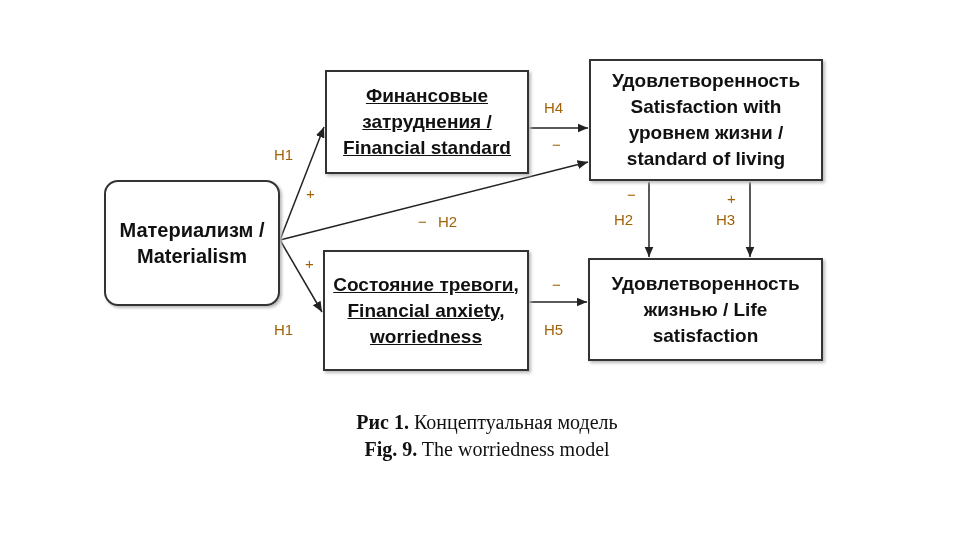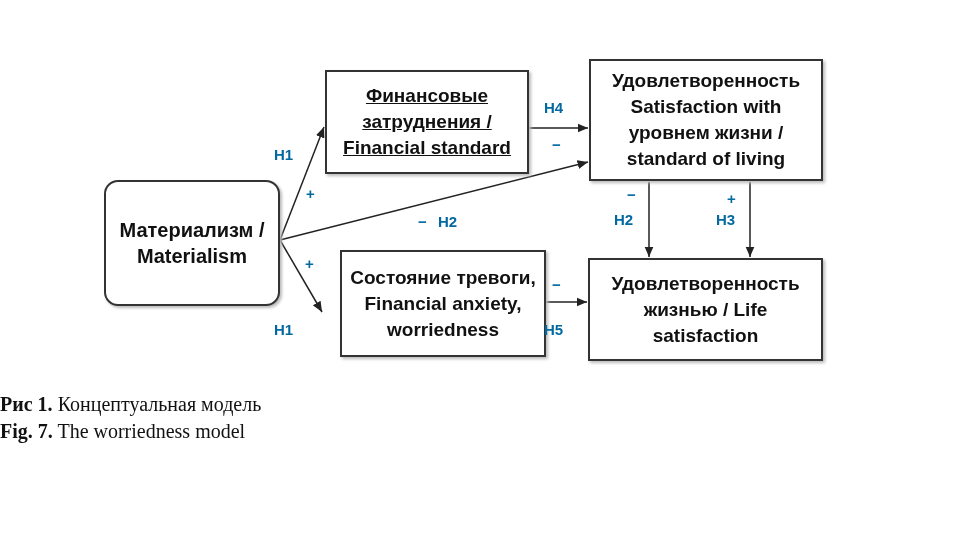--- a/index.html
+++ b/index.html
@@ -1,23 +1,23 @@
 <!DOCTYPE html>
 <html><head>
 <meta charset="utf-8">
 <style>
   html, body { margin:0; padding:0; background:#ffffff; }
   body { width:974px; height:548px; position:relative; overflow:hidden; font-family:"Liberation Sans", sans-serif; }
   .box { position:absolute; border:2px solid #333; background:#fff; box-shadow:2px 2px 3px #bbb;
          display:flex; align-items:center; justify-content:center; text-align:center;
          font-weight:bold; color:#111; font-size:19px; line-height:26px; box-sizing:border-box; }
   .box span { display:block; }
-  .lbl { position:absolute; font-weight:bold; font-size:15px; color:#0369a1; }
+  .lbl { position:absolute; font-weight:normal; font-size:15px; color:#a16207; }
   svg { position:absolute; left:0; top:0; }
-  .cap { position:absolute; left:0; width:974px; text-align:left; font-family:"Liberation Serif", serif; font-size:20px; color:#111; }
+  .cap { position:absolute; left:0; width:974px; text-align:center; font-family:"Liberation Serif", serif; font-size:20px; color:#111;margin-top:18px; }
   .cap b { font-weight:bold; }
 </style>
 </head>
 <body>
 
 <svg width="974" height="548">
   <defs>
     <marker id="ah" markerWidth="8" markerHeight="8" refX="7" refY="4" orient="auto">
       <path d="M0,1 L7,4 L0,7 z" fill="#222"></path>
     </marker>
@@ -37,21 +37,21 @@
       <span>Materialism</span>
     </div>
 </div>
 <div class="box" style="left:325px;top:70px;width:204px;height:104px;text-decoration:underline;">
   <div>
       <span>Финансовые</span>
       <span>затруднения /</span>
       <span>Financial standard</span>
     </div>
 </div>
-<div class="box" style="left:340px;top:250px;width:206px;height:107px;">
+<div class="box" style="left:323px;top:250px;width:206px;height:121px;text-decoration:underline;">
   <div>
       <span>Состояние тревоги,</span>
       <span>Financial anxiety,</span>
       <span>worriedness</span>
     </div>
 </div>
 <div class="box" style="left:589px;top:59px;width:234px;height:122px;">
   <div>
       <span>Удовлетворенность</span>
       <span>Satisfaction with</span>
@@ -79,14 +79,14 @@
 <div class="lbl" style="left:544px;top:321px;">H5</div>
 <div class="lbl" style="left:627px;top:186px;">−</div>
 <div class="lbl" style="left:614px;top:211px;">H2</div>
 <div class="lbl" style="left:727px;top:190px;">+</div>
 <div class="lbl" style="left:716px;top:211px;">H3</div>
 
 <div class="cap" style="top:393px;">
   <b>Рис 1.</b><span> Концептуальная модель</span>
 </div>
 <div class="cap" style="top:420px;">
-  <b>Fig. 7.</b><span> The worriedness model</span>
+  <b>Fig. 9.</b><span> The worriedness model</span>
 </div>
 
 </body></html>

